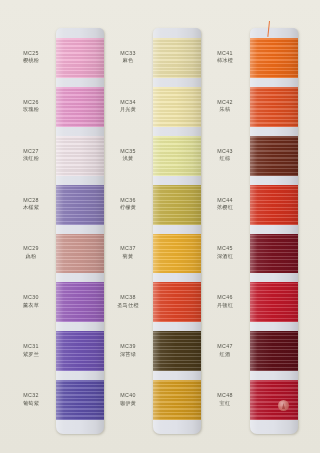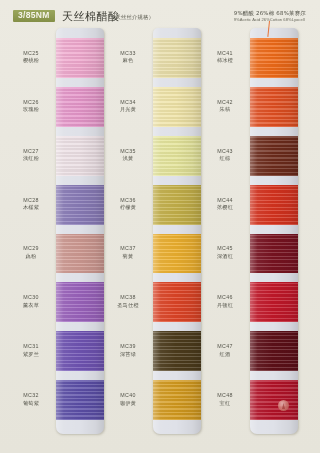--- a/index.html
+++ b/index.html
@@ -109,29 +109,20 @@
     content:"";position:absolute;left:4px;top:3px;width:3px;height:6px;
     background:#8e2b24;opacity:.55;
     clip-path:polygon(50% 0%,100% 100%,0% 100%);
   }
 </style>
 </head>
 <body>
 
 <div id="card">
 
-  <div id="header">
-    <div id="badge">3/85NM</div>
-    <div id="title">天丝棉醋酸</div>
-    <div id="subtitle">（天丝丝介规格）</div>
-    <div id="comp">
-      <span class="cn">9%醋酸  26%棉  68%莱赛尔</span>
-      <span class="en">9%Acetic Acid  26%Cotton  68%Lyocell</span>
-    </div>
-  </div>
 
   <div class="col" id="col0">
     <div class="labels">
         <div class="lbl" style="top: 21.9375px;">
           <span class="code">MC25</span>
           <span class="name">樱桃粉</span>
         </div>
         <div class="lbl" style="top: 70.8125px;">
           <span class="code">MC26</span>
           <span class="name">玫瑰粉</span>

